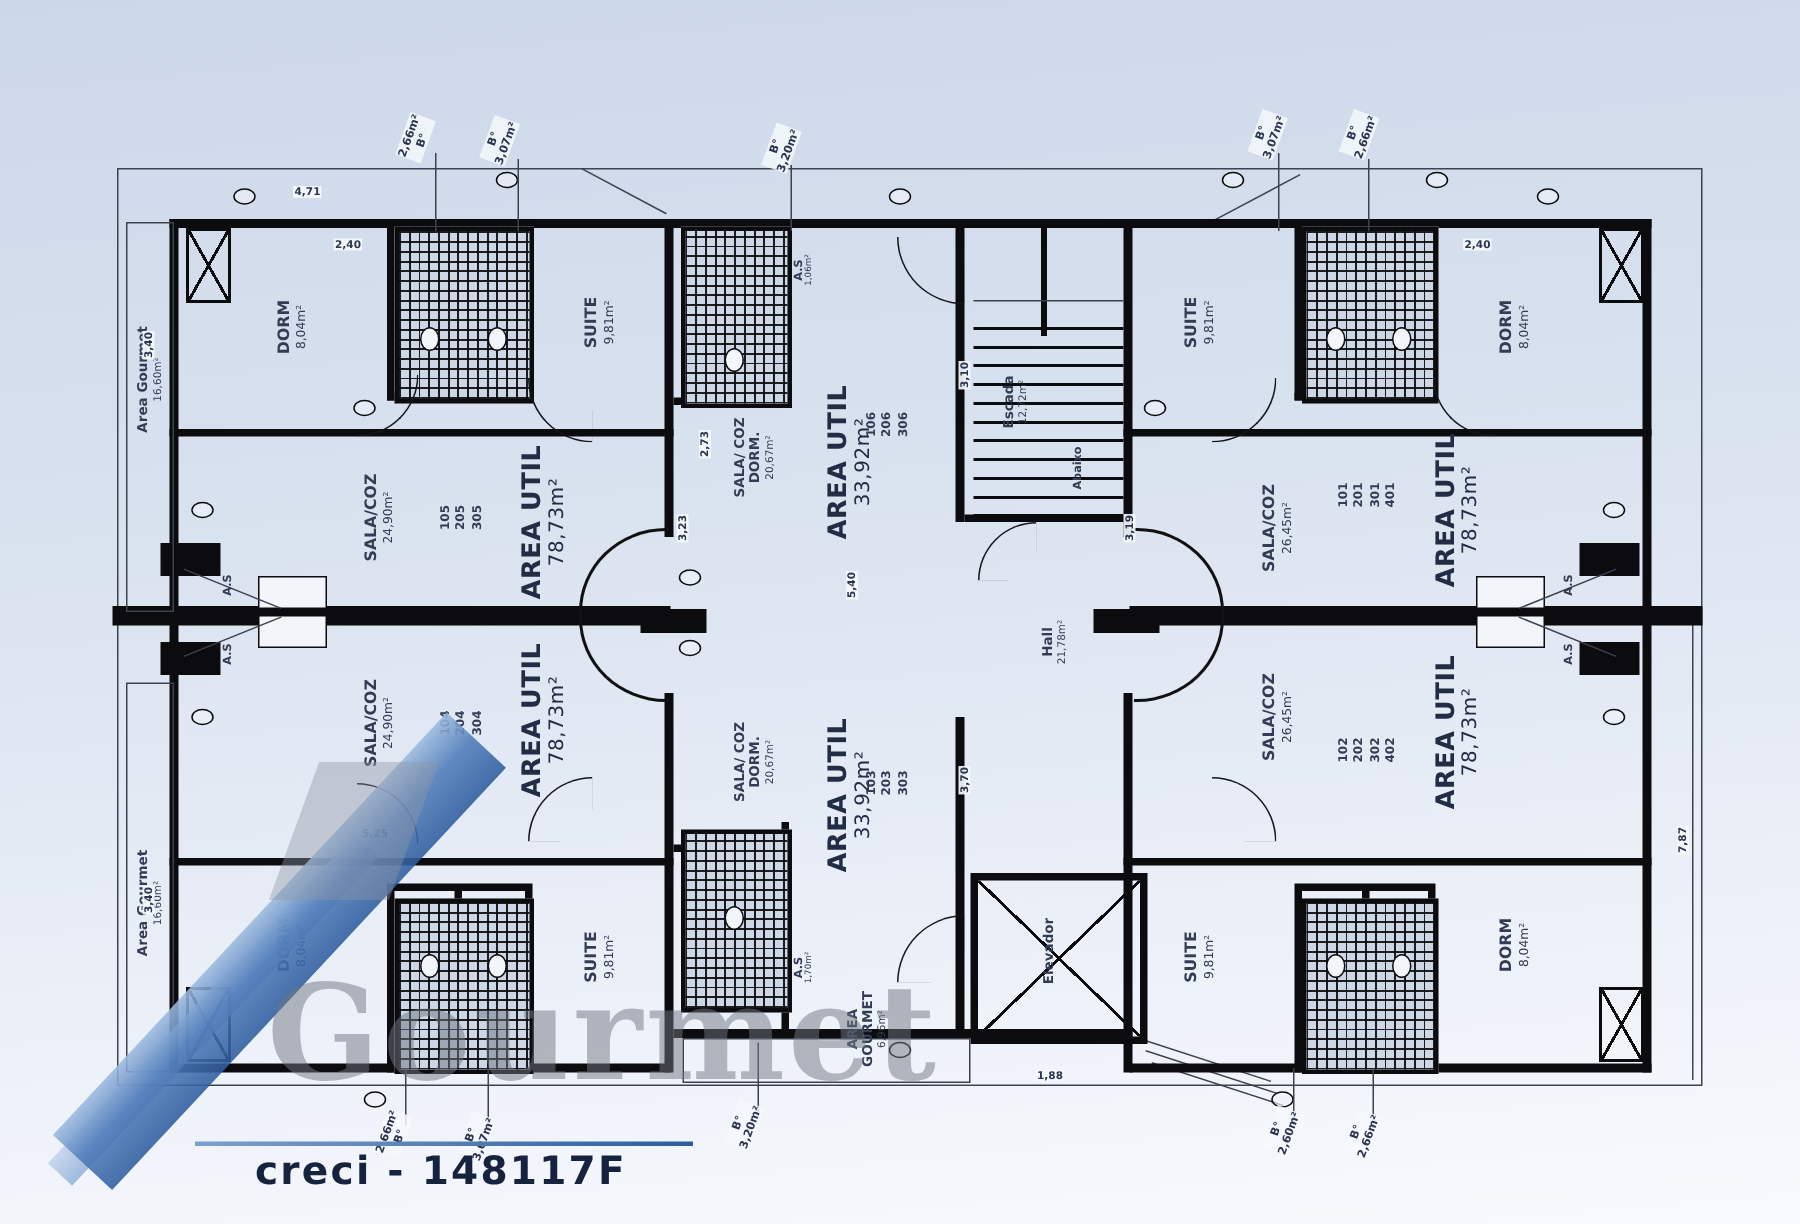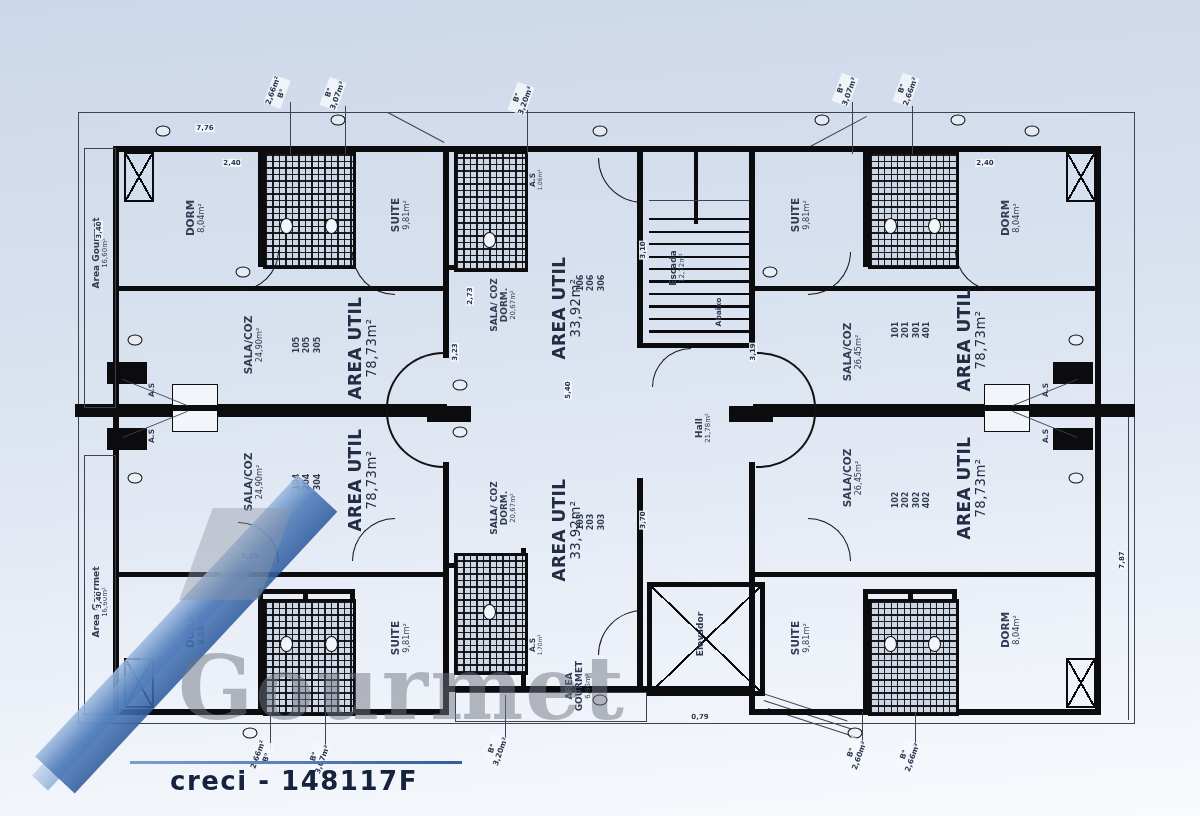--- a/index.html
+++ b/index.html
@@ -276,30 +276,30 @@
 3,20m²</div>
   <div class="co" style="left:855px;top:754px">B°
 2,60m²</div>
   <div class="co" style="left:908px;top:756px">B°
 2,66m²</div>
 
   <div class="dim v" style="left:99px;top:230px">3,40</div>
   <div class="dim v" style="left:99px;top:600px">3,40</div>
   <div class="dim" style="left:232px;top:163px">2,40</div>
   <div class="dim" style="left:985px;top:163px">2,40</div>
-  <div class="dim" style="left:205px;top:128px">7,76</div>
+  <div class="dim" style="left:205px;top:128px">4,71</div>
   <div class="dim v" style="left:1122px;top:560px">7,87</div>
   <div class="dim" style="left:250px;top:556px">5,25</div>
   <div class="dim v" style="left:470px;top:296px">2,73</div>
   <div class="dim v" style="left:455px;top:352px">3,23</div>
   <div class="dim v" style="left:568px;top:390px">5,40</div>
   <div class="dim v" style="left:643px;top:520px">3,70</div>
   <div class="dim v" style="left:753px;top:352px">3,19</div>
   <div class="dim v" style="left:643px;top:250px">3,10</div>
-  <div class="dim" style="left:700px;top:717px">0,79</div>
+  <div class="dim" style="left:700px;top:717px">1,88</div>
 
   <div class="wm-stripe" style="left:40px;top:772px;width:300px;height:22px;transform:rotate(-47deg);background:linear-gradient(180deg,#bccfe9,#83a7d4);opacity:.75"></div>
   <div class="wm-stripe" style="left:55px;top:748px;width:385px;height:54px;transform:rotate(-47deg);background:linear-gradient(180deg,#9cbade,#4f7cba 45%,#2f5d9e);opacity:.88"></div>
   <div class="wm-stripe" style="left:196px;top:508px;width:80px;height:92px;transform:skewX(-20deg);background:#8f97a4;opacity:.42"></div>
   <div class="wm-txt" style="left:178px;top:636px;font-size:88px;font-weight:700;color:rgba(112,118,130,.5);letter-spacing:2px">Gourmet</div>
   <div style="position:absolute;left:130px;top:761px;width:332px;height:3px;background:linear-gradient(90deg,#7aa0d0,#2f5d9e)"></div>
   <div style="position:absolute;left:170px;top:766px;font-size:26px;font-weight:700;color:#16233f;letter-spacing:1.5px;font-family:'DejaVu Sans',sans-serif">creci - 148117F</div>
 
 </div>
 

